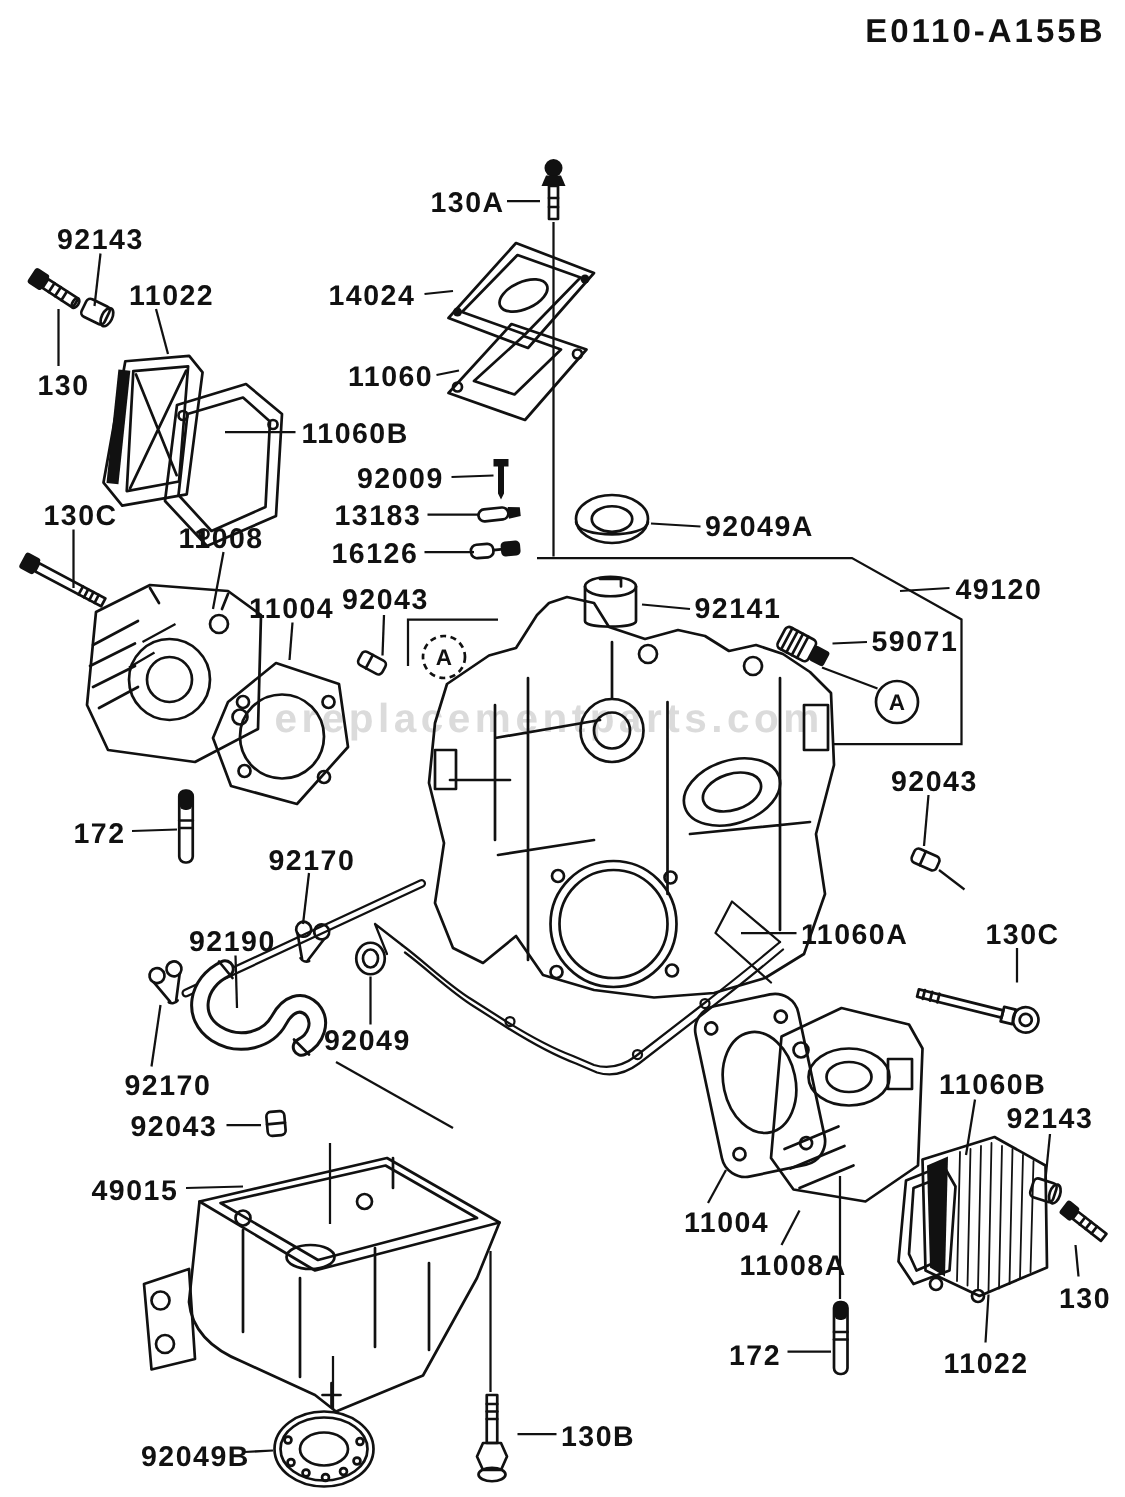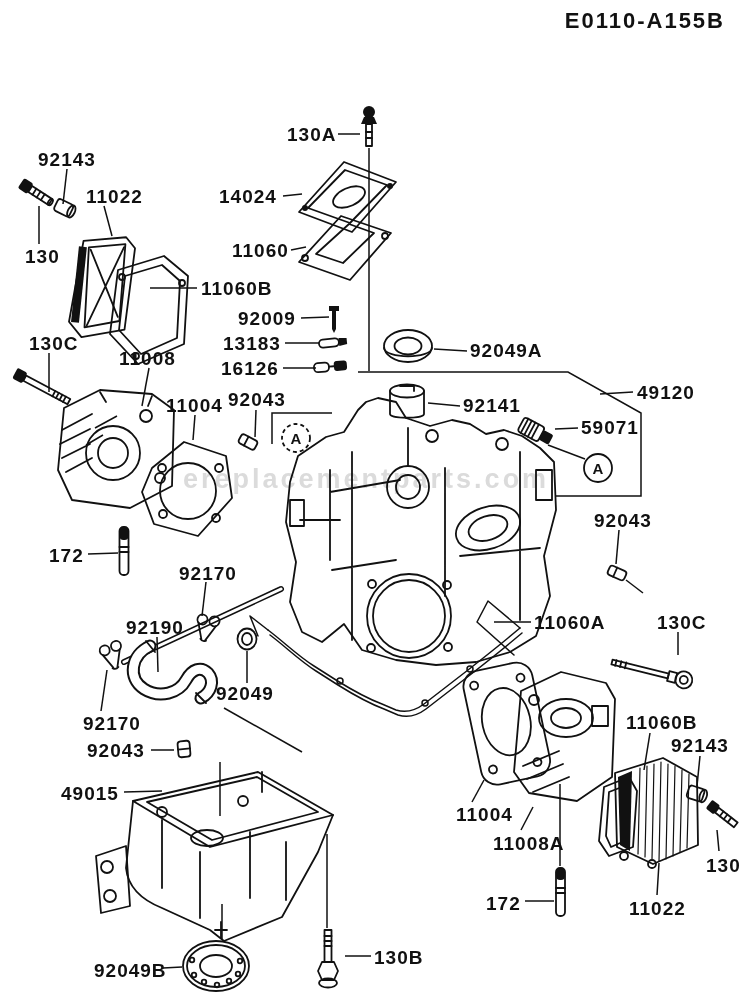--- a/index.html
+++ b/index.html
@@ -1,19 +1,19 @@
 <!DOCTYPE html>
 <html style="--line-color: #111111; --wm-color: #dbdbdb; --bg: #ffffff;"><head>
 <meta charset="utf-8">
 <style>
   html,body{margin:0;padding:0;}
   body{width:750px;height:998px;position:relative;background:var(--bg,#fff);
        font-family:"Liberation Sans",sans-serif;overflow:hidden;}
   #canvas{position:absolute;left:0;top:0;width:750px;height:998px;}
-  .page-title{position:absolute;top:8px;right:25px;font-size:22px;font-weight:bold;
+  .page-title{position:absolute;top:8px;right:13px;font-size:22px;font-weight:bold;
               letter-spacing:2px;color:var(--line-color,#111);white-space:nowrap;}
   .watermark{position:absolute;left:183px;top:464px;font-size:27px;font-weight:bold;
              letter-spacing:3px;color:var(--wm-color,#dbdbdb);white-space:nowrap;}
   svg{position:absolute;left:0;top:0;}
   #parts-layer{stroke:var(--line-color,#111);fill:none;stroke-width:1.8;
                stroke-linecap:round;stroke-linejoin:round;}
   #misc-layer{stroke:var(--line-color,#111);fill:none;stroke-width:1.5;}
   .leader{stroke:var(--line-color,#111);stroke-width:1.5;}
   .part-label{font-family:"Liberation Sans",sans-serif;font-size:19px;font-weight:bold;
               fill:var(--line-color,#111);letter-spacing:1px;}

